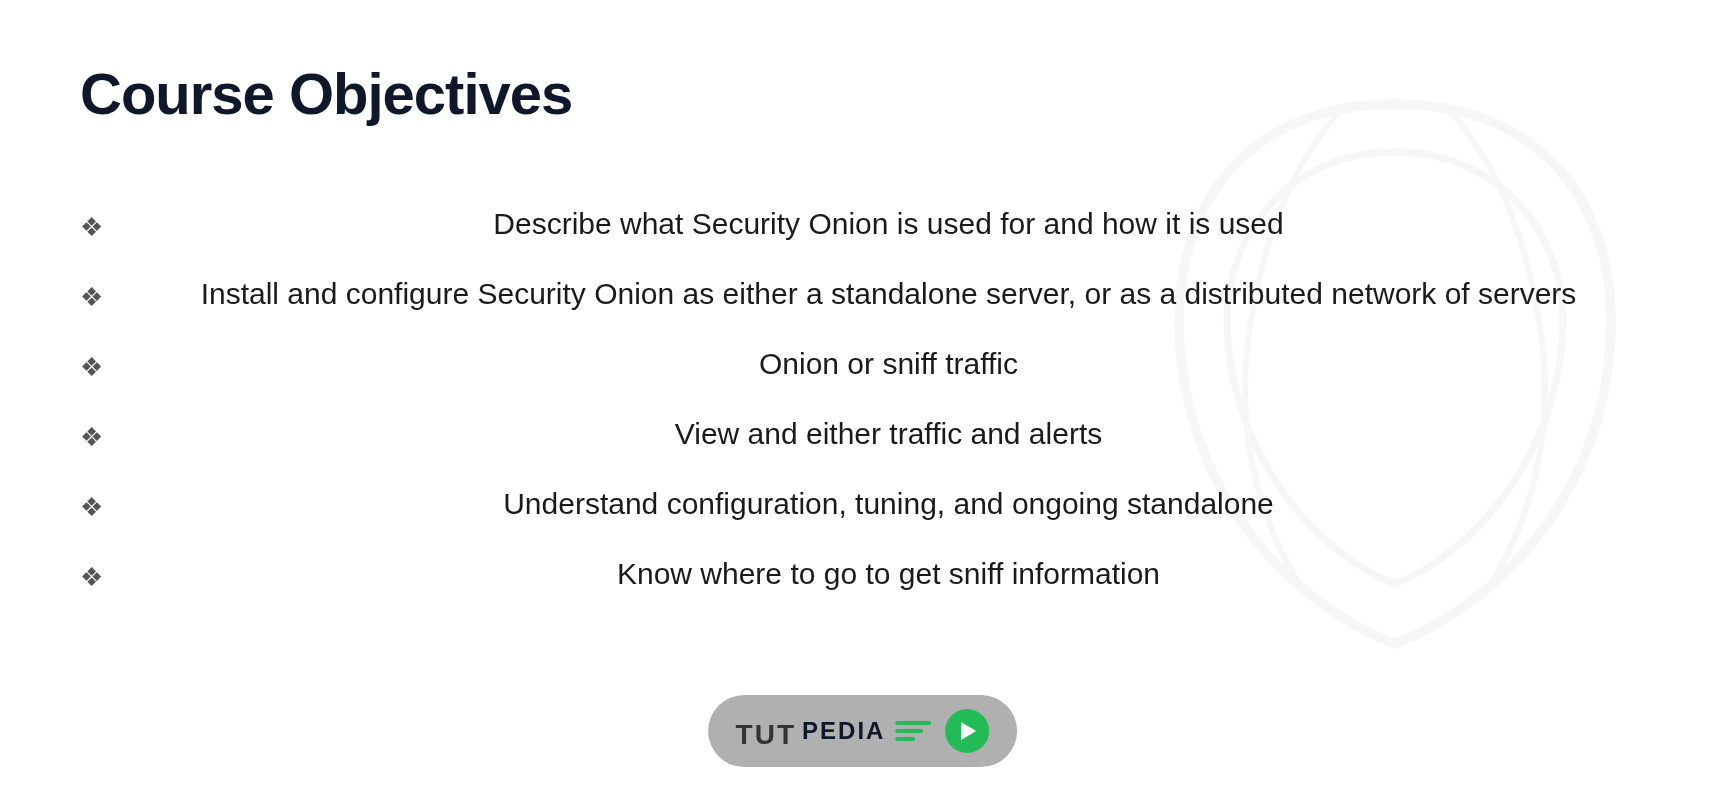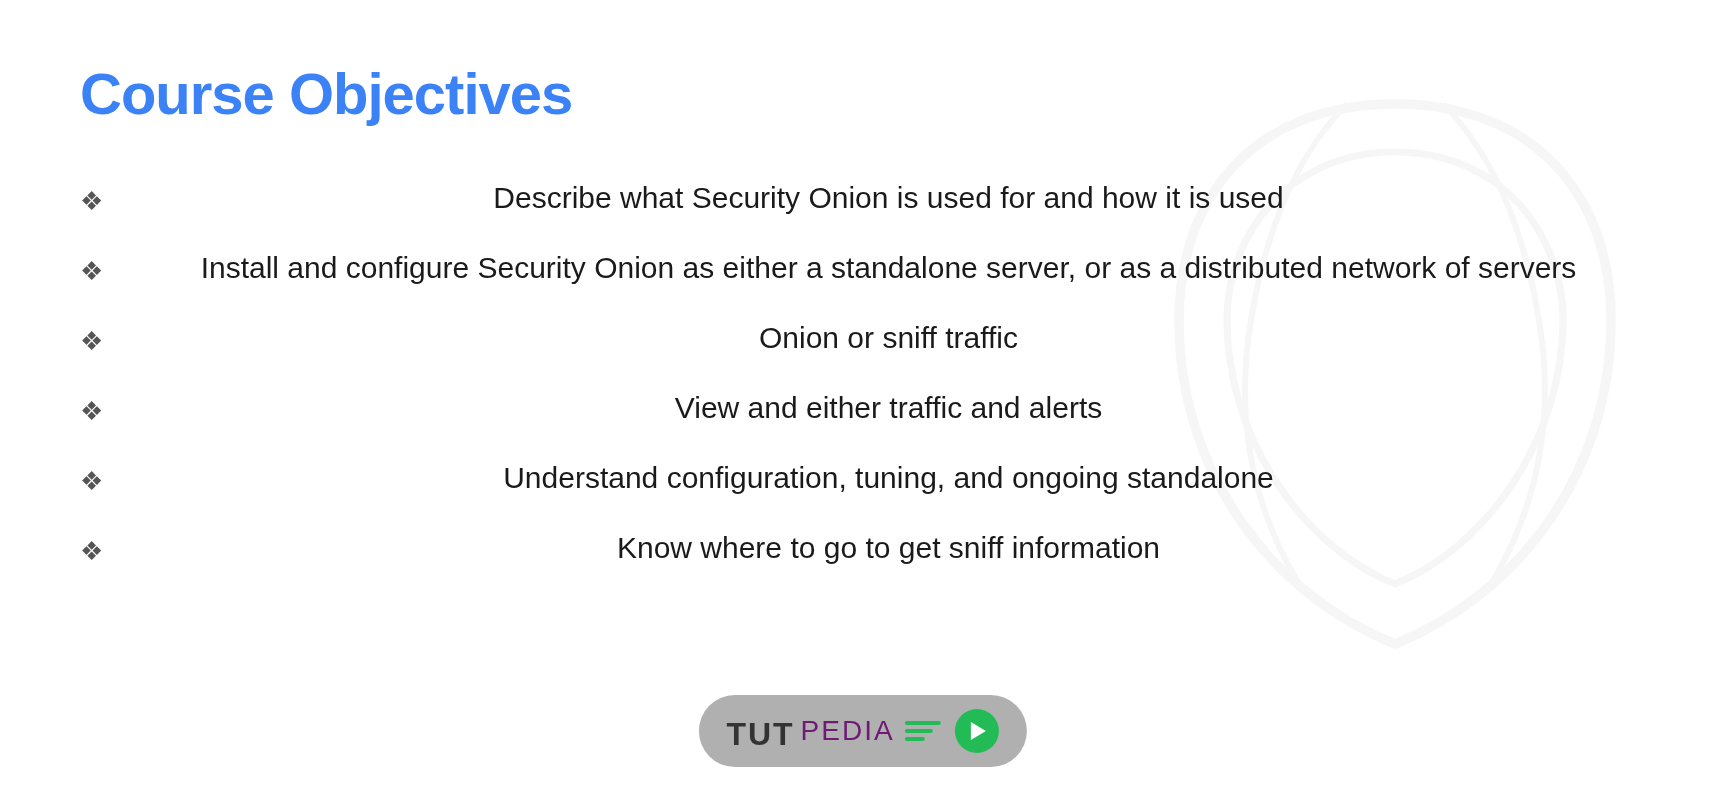--- a/index.html
+++ b/index.html
@@ -29,22 +29,22 @@
 
     .content-wrapper {
       position: relative;
       z-index: 1;
       padding: 60px 80px 40px 80px;
     }
 
     .page-title {
       font-size: 58px;
       font-weight: 900;
-      color: #3b82f6;
-      margin-bottom: 50px;
+      color: #0f172a;
+      margin-bottom: 76px;
       letter-spacing: -1px;
     }
 
     .objectives-list {
       list-style: none;
       display: flex;
       flex-direction: column;
       gap: 28px;
     }
 
@@ -79,31 +79,31 @@
       background: #b0b0b0;
       border-radius: 40px;
       padding: 14px 28px;
       display: flex;
       align-items: center;
       gap: 6px;
       z-index: 10;
     }
 
     .brand-text-tut {
-      font-size: 32px;
+      font-size: 28px;
       font-weight: 700;
       color: #333333;
       letter-spacing: 2px;
       margin-top: 7px;
     }
 
     .brand-text-pedia {
-      font-size: 28px;
-      font-weight: 400;
-      color: #701a75;
+      font-size: 24px;
+      font-weight: 700;
+      color: #0f172a;
       letter-spacing: 2px;
     }
 
     .brand-lines {
       display: flex;
       flex-direction: column;
       gap: 4px;
       margin-left: 4px;
       margin-right: 4px;
     }

